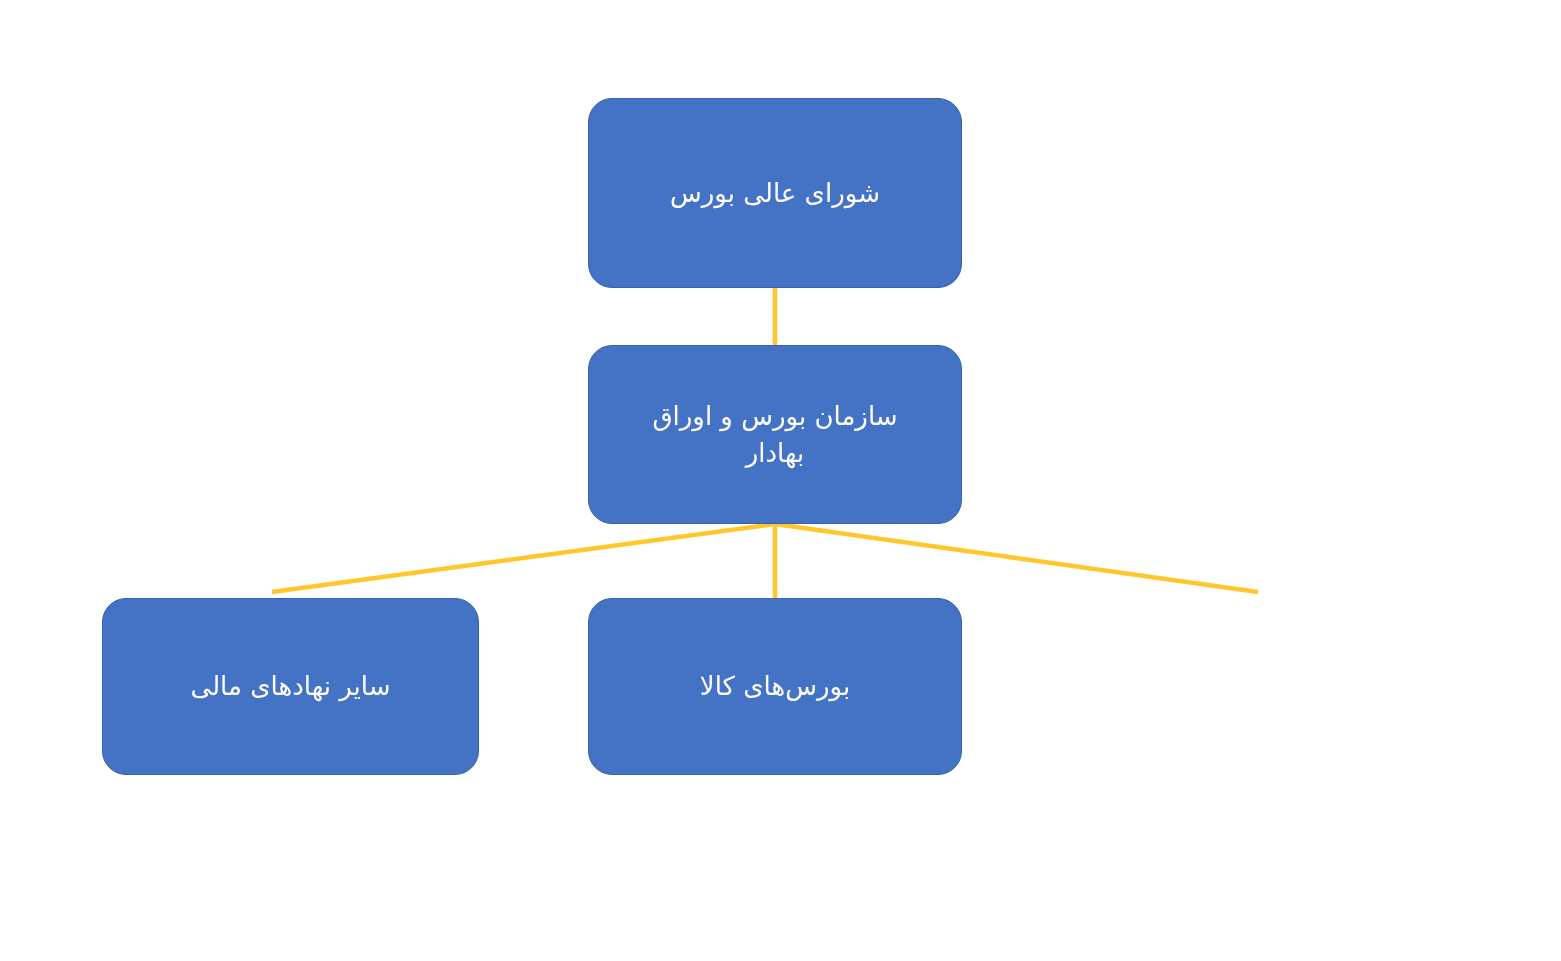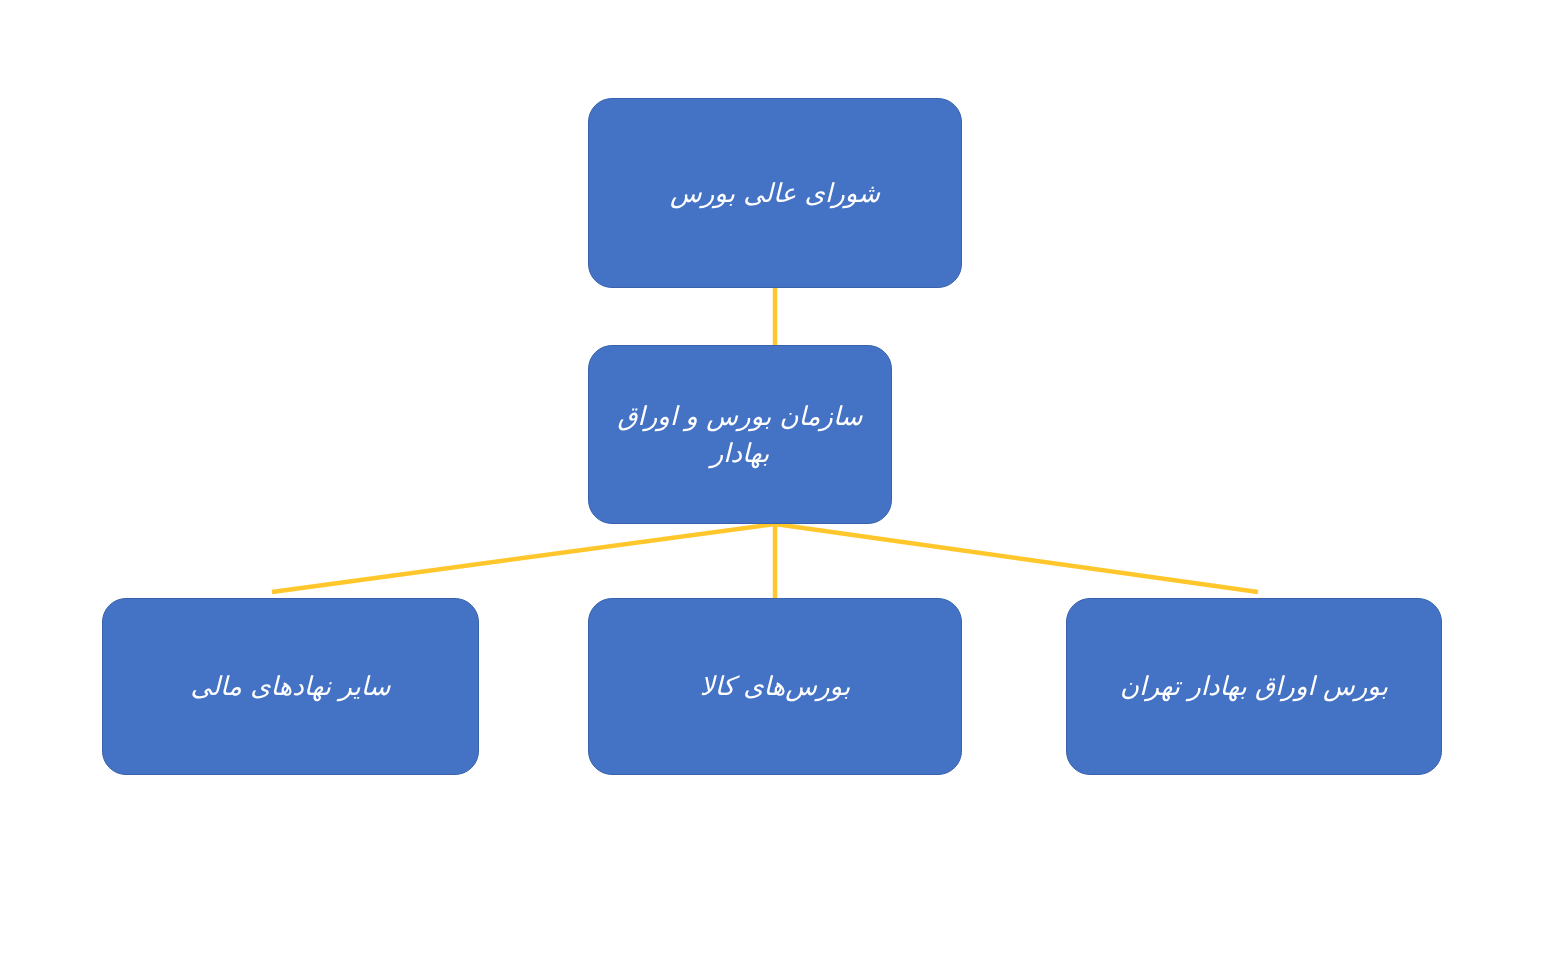--- a/index.html
+++ b/index.html
@@ -38,37 +38,36 @@
     z-index: 2;
     box-sizing: border-box;
     background: #4472C4;
     border: 1.5px solid #3A62AC;
     border-radius: 24px;
     display: flex;
     align-items: center;
     justify-content: center;
     text-align: center;
     padding: 6px 18px;
-    font-style: italic;
   }
 
   .node-label {
     color: #FFFFFF;
     font-size: 26px;
     line-height: 1.42;
     font-weight: 400;
     direction: rtl;
     unicode-bidi: isolate;
     white-space: pre-line;
     letter-spacing: 0.2px;
   }
 
   
   #node-council        { left: 588px;  top: 98px;  width: 374px; height: 190px; }
-  #node-organization   { left: 588px;  top: 345px; width: 304px; height: 179px; }
+  #node-organization   { left: 588px;  top: 345px; width: 374px; height: 179px; }
   #node-other-institutions { left: 88px;   top: 598px; width: 377px; height: 177px; margin-left: 14px; }
   #node-commodity      { left: 588px;  top: 598px; width: 374px; height: 177px; }
   #node-tehran         { left: 1066px; top: 598px; width: 376px; height: 177px; }
 </style>
 </head>
 <body>
 
 <div id="chart-canvas">
 
   <svg id="connector-layer" viewBox="0 0 1561 961" width="1561" height="961" xmlns="http://www.w3.org/2000/svg">
@@ -92,17 +91,14 @@
   </div>
 
   <div class="node" id="node-other-institutions">
     <span class="node-label">سایر نهادهای مالی</span>
   </div>
 
   <div class="node" id="node-commodity">
     <span class="node-label">بورس‌های کالا</span>
   </div>
 
-  <div class="node" id="node-tehran">
-    <span class="node-label">بورس اوراق بهادار تهران</span>
-  </div>
 
 </div>
 
 </body></html>

